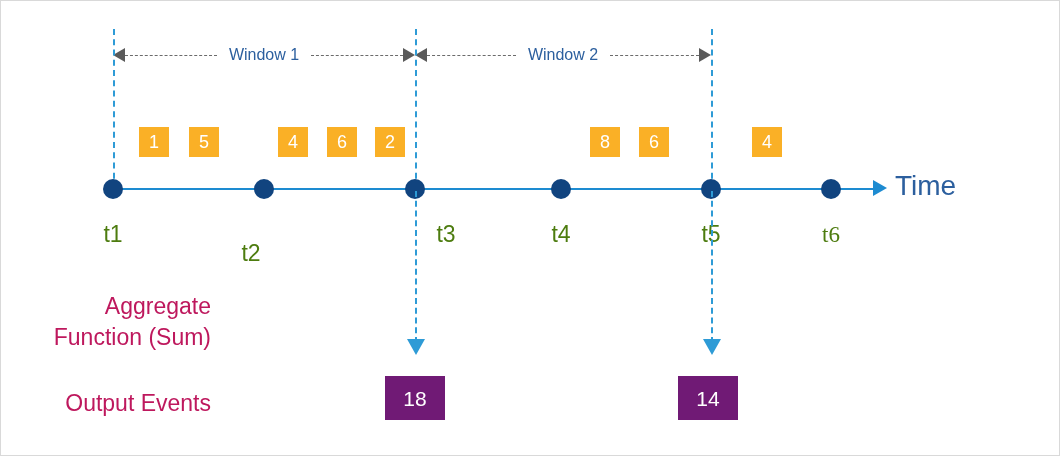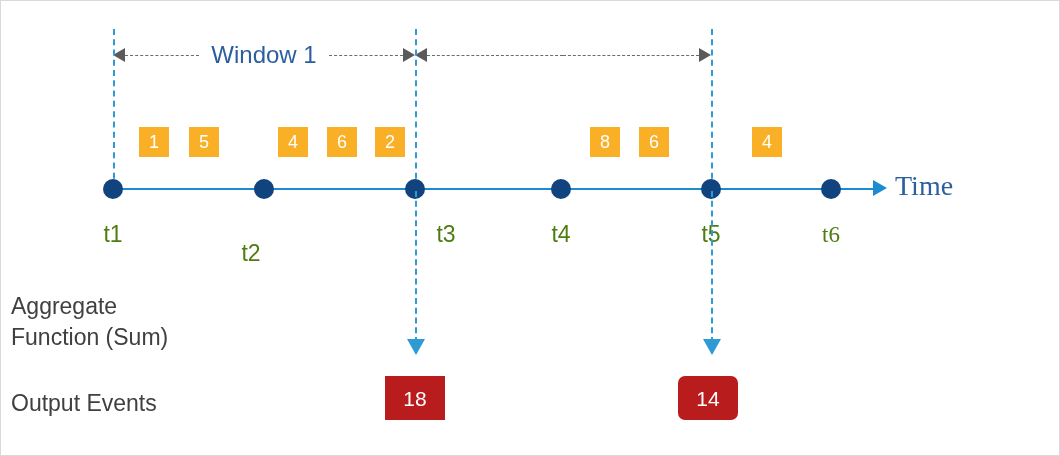--- a/index.html
+++ b/index.html
@@ -36,21 +36,21 @@
     align-items: center;
   }
   .span-line {
     flex: 1;
     height: 0;
     border-top: 1.6px dashed #6b6b6b;
   }
   .span-label {
     padding: 0 12px;
     color: #2c5f9e;
-    font-size: 24px;
+    font-size: 16px;
     font-weight: 400;
     white-space: nowrap;
     line-height: 1;
   }
   .arrow-head {
     width: 0;
     height: 0;
     border-top: 7px solid transparent;
     border-bottom: 7px solid transparent;
     flex: 0 0 auto;
@@ -91,21 +91,20 @@
     border-bottom: 8px solid transparent;
     border-left: 14px solid #1d8bd1;
   }
   .time-label {
     position: absolute;
     left: 894px;
     top: 171px;
     color: #2c5f9e;
     font-size: 28px;
     line-height: 1;
-    font-family: Liberation Serif, serif;
   }
   .dot {
     position: absolute;
     width: 20px;
     height: 20px;
     border-radius: 50%;
     background: #11447f;
     top: 178px;
   }
   .tick-label {
@@ -132,35 +131,35 @@
     width: 0;
     height: 0;
     border-left: 9px solid transparent;
     border-right: 9px solid transparent;
     border-top: 16px solid #2e9bd6;
   }
 
   
   .side-label {
     position: absolute;
-    color: #404040;
+    color: #be185d;
     font-size: 23px;
     line-height: 1.35;
-    text-align: left;
+    text-align: right;
     white-space: pre-line;
   }
   #aggregate-label { left: 10px; top: 290px; width: 200px; }
   #output-label    { left: 10px; top: 387px; width: 200px; }
 
   
   .output-box {
     position: absolute;
     width: 60px;
     height: 44px;
-    background: #b91c1c;
+    background: #701a75;
     color: #ffffff;
     font-size: 21px;
     display: flex;
     align-items: center;
     justify-content: center;
     top: 375px;
     line-height: 1;
   }
 </style>
 </head>
@@ -172,20 +171,21 @@
     <span class="arrow-head arrow-left"></span>
     <span class="span-line"></span>
     <span class="span-label">Window 1</span>
     <span class="span-line"></span>
     <span class="arrow-head arrow-right"></span>
   </div>
 
   <div class="span" id="span-1" style="left: 414px; width: 296px;">
     <span class="arrow-head arrow-left"></span>
     <span class="span-line"></span>
+    <span class="span-label">Window 2</span>
     <span class="span-line"></span>
     <span class="arrow-head arrow-right"></span>
   </div>
 
 
   <div id="dividers">
       <div class="divider" style="left: 112px;"></div>
       <div class="divider" style="left: 414px;"></div>
       <div class="divider" style="left: 710px;"></div>
     </div>
@@ -227,16 +227,16 @@
       <div class="drop-line" style="left: 710px;"></div>
       <div class="drop-arrow" style="left: 702px;"></div>
     </div>
 
   <div class="side-label" id="aggregate-label">Aggregate
 Function (Sum)</div>
   <div class="side-label" id="output-label">Output Events</div>
 
   <div id="output-events">
       <div class="output-box" style="left: 384px;">18</div>
-      <div class="output-box" style="left: 677px; border-radius: 7px;">14</div>
+      <div class="output-box" style="left: 677px;">14</div>
     </div>
 
 </div>
 
 </body></html>

